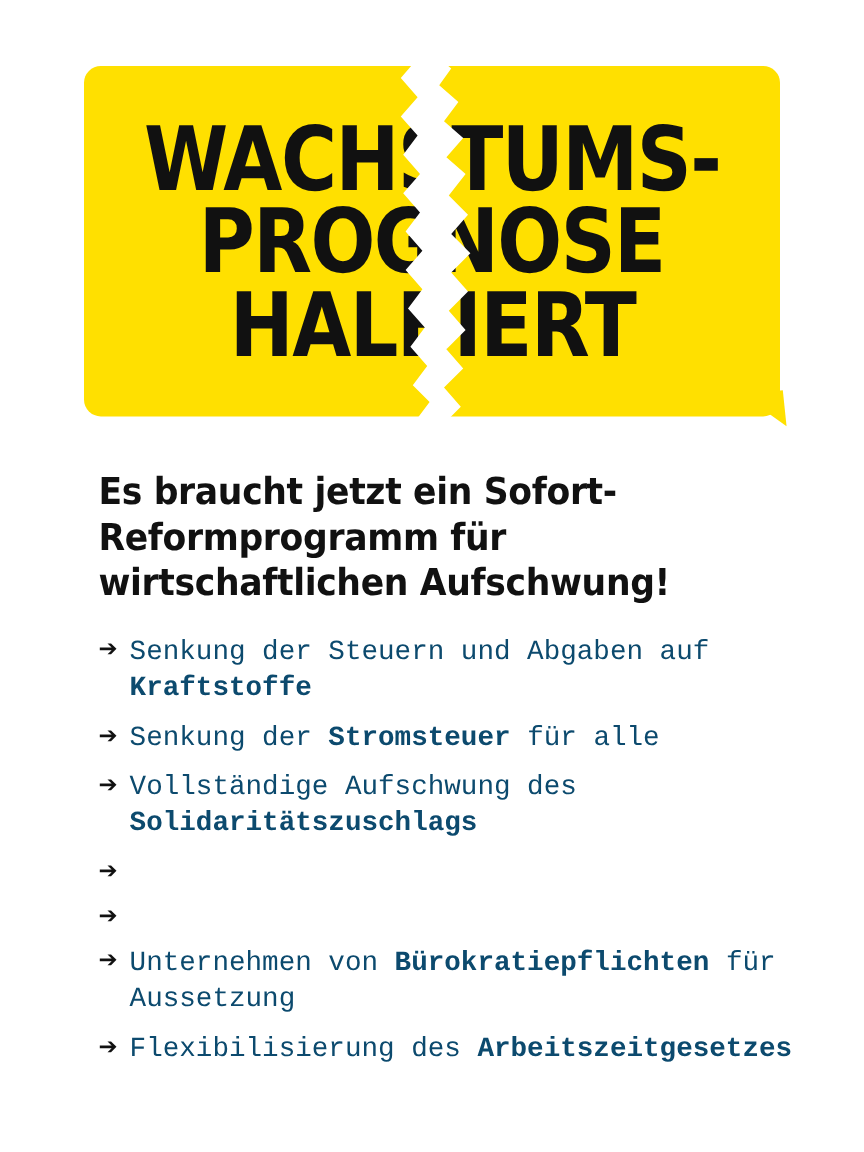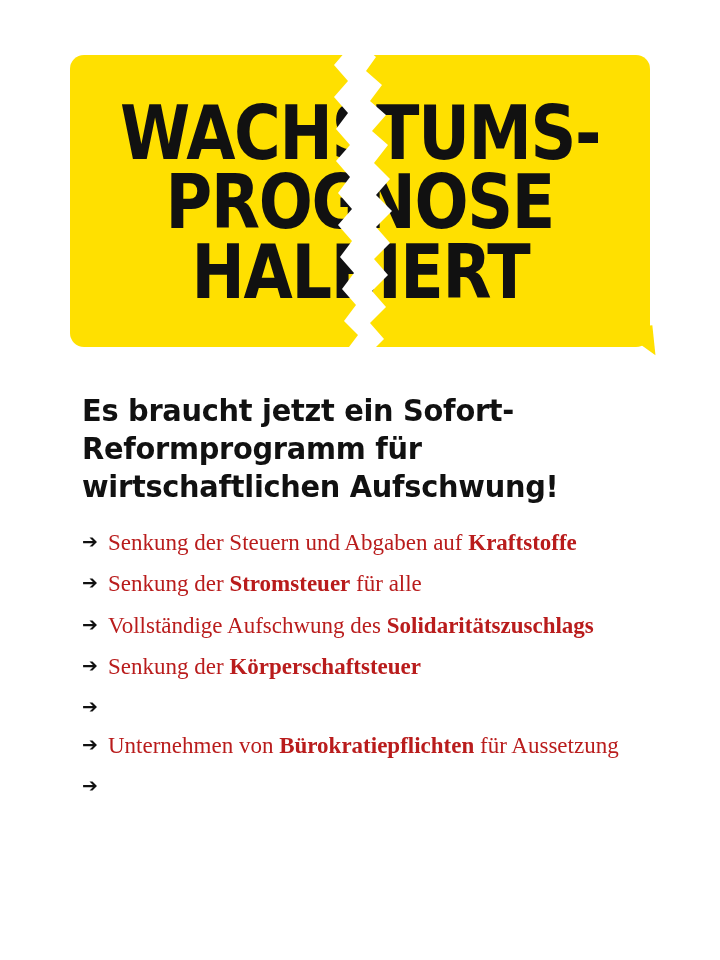--- a/index.html
+++ b/index.html
@@ -108,22 +108,22 @@
     width: 26px;
     font-size: 19px;
     line-height: 1.32;
     color: #111111;
     font-family: "DejaVu Sans", sans-serif;
     padding-top: 1px;
   }
   .bullet-text {
     font-size: 23px;
     line-height: 1.32;
-    color: #b91c1c;
-    font-family: Liberation Serif, serif;
+    color: #0c4a6e;
+    font-family: Liberation Mono, monospace;
   }
   .bullet-text b {
     font-weight: 700;
   }
 </style>
 </head>
 <body>
 
 <div class="banner-wrap">
   <div class="banner"></div>
@@ -158,25 +158,25 @@
     <div class="bullet">
       <span class="bullet-arrow">➔</span>
       <span class="bullet-text"><span>Senkung der </span><b>Stromsteuer</b><span> für alle</span></span>
     </div>
     <div class="bullet">
       <span class="bullet-arrow">➔</span>
       <span class="bullet-text"><span>Vollständige Aufschwung des </span><b>Solidaritätszuschlags</b></span>
     </div>
     <div class="bullet">
       <span class="bullet-arrow">➔</span>
-      <span class="bullet-text"><span>Senkung der </span><b>Körperschaftsteuer</b></span>
     </div>
     <div class="bullet">
       <span class="bullet-arrow">➔</span>
     </div>
     <div class="bullet">
       <span class="bullet-arrow">➔</span>
       <span class="bullet-text"><span>Unternehmen von </span><b>Bürokratiepflichten</b><span> für Aussetzung</span></span>
     </div>
     <div class="bullet">
       <span class="bullet-arrow">➔</span>
+      <span class="bullet-text"><span>Flexibilisierung des </span><b>Arbeitszeitgesetzes</b></span>
     </div>
   </div>
 
 </body></html>

